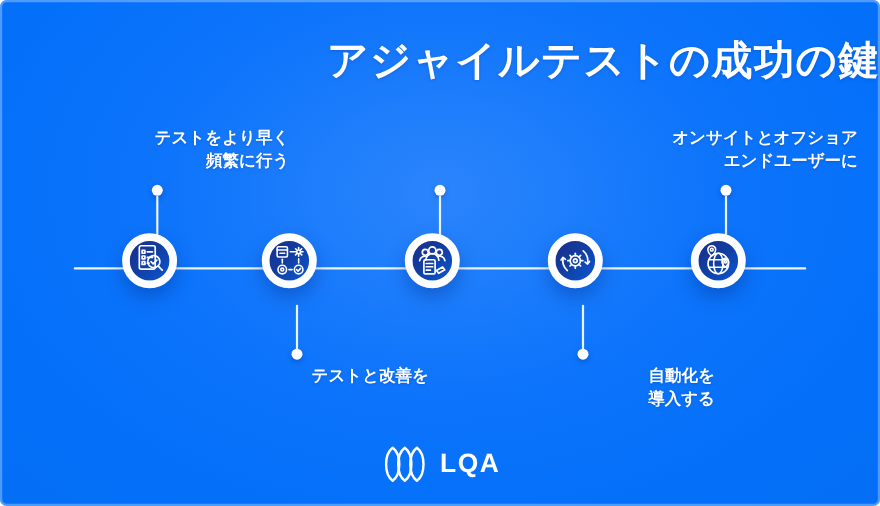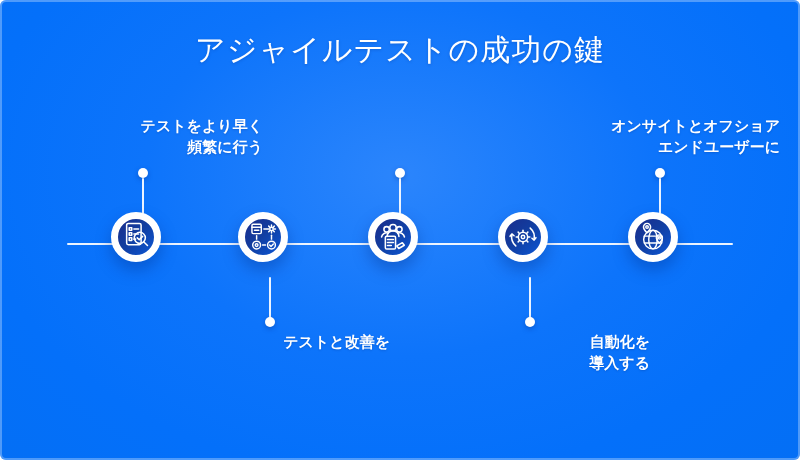--- a/index.html
+++ b/index.html
@@ -6,21 +6,21 @@
   *{box-sizing:border-box;}
   .card{
     position:relative;width:800px;height:460px;overflow:hidden;
     font-family:"Liberation Sans","DejaVu Sans",sans-serif;
     background:radial-gradient(ellipse at 50% 38%, #2b85fc 0%, #0d74fb 45%, #0470fa 75%, #046ff5 100%);
     box-shadow:inset 0 0 0 2px rgba(255,255,255,0.30);
     border-radius:6px;
   }
   .title{
     position:absolute;top:30px;left:0;width:100%;
-    text-align:center;color:#ffffff;font-size:30px;font-weight:400;
+    text-align:right;color:#ffffff;font-size:37px;font-weight:700;
     letter-spacing:1px;text-shadow:0 1px 3px rgba(0,40,120,.25);
   }
   .hline{
     position:absolute;top:243px;left:67px;width:666px;height:2px;
     background:rgba(255,255,255,0.92);border-radius:2px;
   }
   .step{position:absolute;top:0;left:0;width:0;height:0;}
   .node{
     position:absolute;width:50px;height:50px;border-radius:50%;
     border:7px solid #ffffff;
@@ -174,14 +174,22 @@
         <line x1="9.9" y1="19" x2="30.1" y2="19"></line>
         <line x1="9.9" y1="27" x2="30.1" y2="27"></line>
         <path d="M13,4 a4.2,4.2 0 0 1 4.2,4.2 c0,3.1 -4.2,6.8 -4.2,6.8 c0,0 -4.2,-3.7 -4.2,-6.8 a4.2,4.2 0 0 1 4.2,-4.2 z"></path>
         <circle cx="13" cy="8.2" r="1.5"></circle>
         <path d="M27.5,17.5 a3.6,3.6 0 0 1 3.6,3.6 c0,2.7 -3.6,5.9 -3.6,5.9 c0,0 -3.6,-3.2 -3.6,-5.9 a3.6,3.6 0 0 1 3.6,-3.6 z"></path>
         <circle cx="27.5" cy="21.2" r="1.3"></circle>
       </svg>
     </div>
   </div>
 
+  <div class="logo">
+    <svg width="46" height="36" viewBox="0 0 44 36" stroke="#ffffff" stroke-width="2.2" fill="none" stroke-linejoin="round">
+      <path d="M11,3 C19,9 19,27 11,33 C3,27 3,9 11,3 Z"></path>
+      <path d="M22,3 C30,9 30,27 22,33 C14,27 14,9 22,3 Z"></path>
+      <path d="M33,3 C41,9 41,27 33,33 C25,27 25,9 33,3 Z"></path>
+    </svg>
+    <span class="logo-text">LQA</span>
+  </div>
 
 </div>
 
 </body></html>

